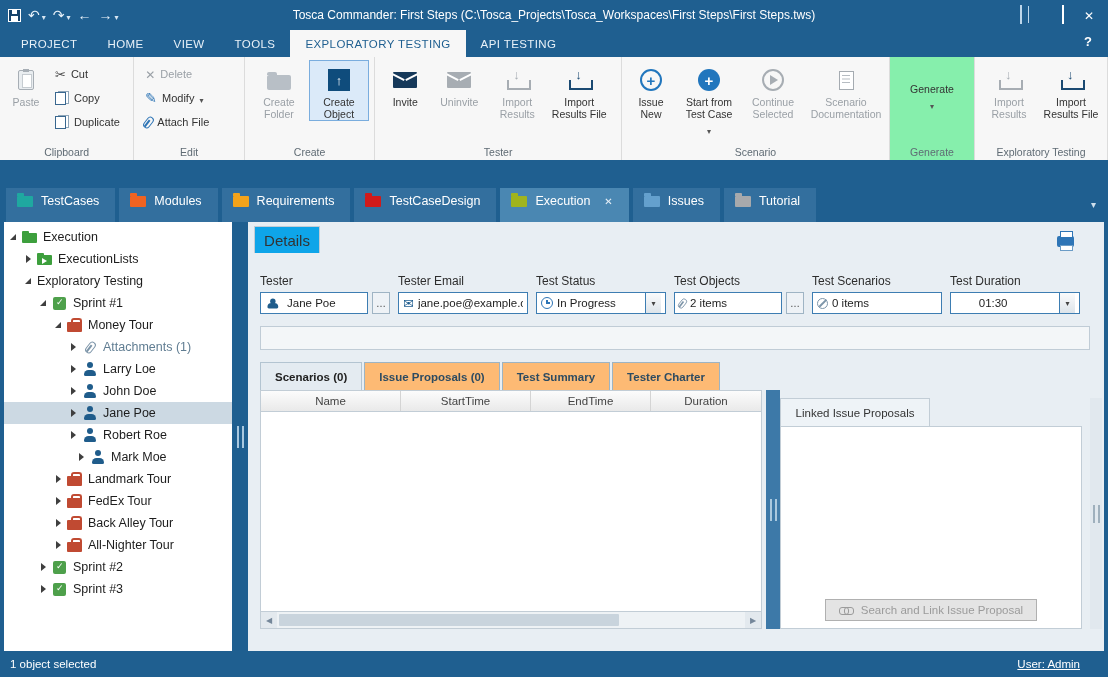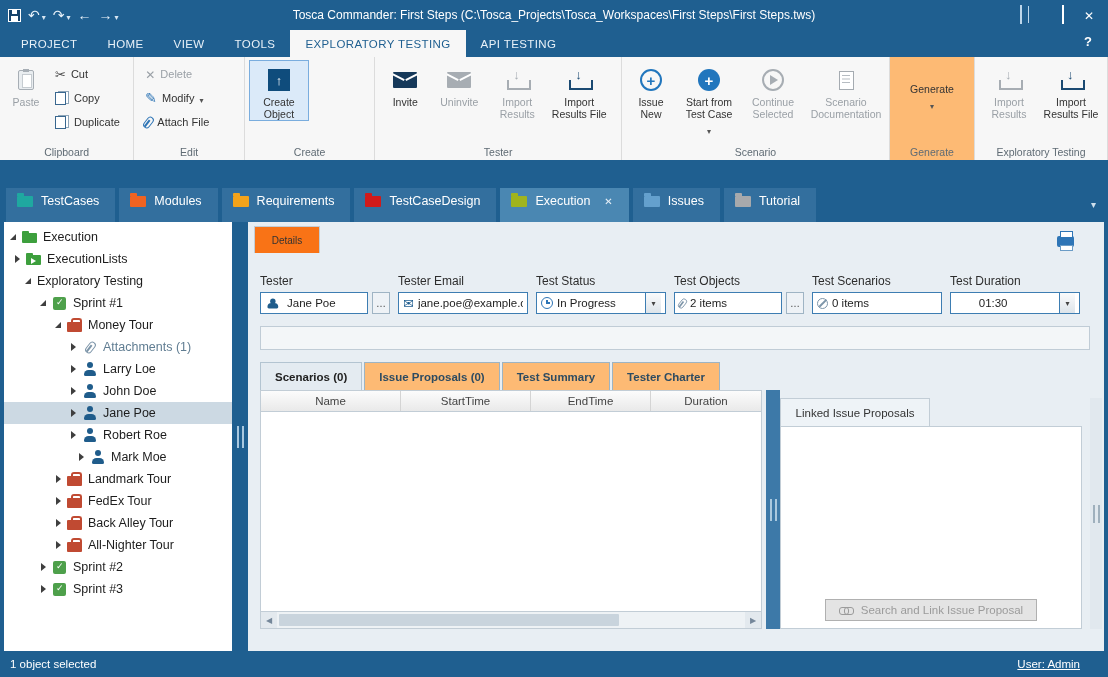--- a/index.html
+++ b/index.html
@@ -33,21 +33,21 @@
   .mtab { display:flex; align-items:center; padding:0 15px; font-size:11.5px;
     letter-spacing:.4px; color:#e8f1f8; cursor:default; }
   .mtab.active { background:#f7f7f7; color:#1f5f90; }
   .help-q { position:absolute; right:16px; top:4px; color:#fff; font-weight:bold; font-size:13px; }
 
   
   .ribbon { position:absolute; top:57px; left:0; width:1108px; height:103px;
     background:#f7f7f7; display:flex; }
   .rgroup { position:relative; border-right:1px solid #dcdcdc; padding:3px 4px 16px 4px;
     display:flex; align-items:flex-start; }
-  .rgroup.gray { background:#fdba74; }
+  .rgroup.gray { background:#86efac; }
   .glabel { position:absolute; bottom:2px; left:0; width:100%; text-align:center;
     font-size:10.5px; color:#5f6b74; }
   .rrow { display:flex; }
   .rcol { display:flex; flex-direction:column; justify-content:flex-start; gap:2px; padding-top:3px;}
   .rbtn { cursor:default; border:1px solid transparent; }
   .rbtn.lg { width:60px; display:flex; flex-direction:column; align-items:center; padding-top:3px; }
   .rbtn.lg .ricon { height:32px; display:flex; align-items:center; justify-content:center; }
   .rbtn.lg .rlabel { font-size:10.5px; line-height:1.15; text-align:center; color:#333; }
   .rbtn.sm { display:flex; align-items:center; gap:5px; height:22px; padding:0 6px; }
   .rbtn.sm .rlabel { font-size:11px; color:#333; }
@@ -129,23 +129,23 @@
     border-radius:6px 6px 2px 2px; background:#1f5c8b; }
   .ti-clip { display:flex; align-items:center; justify-content:center; }
   .ti-clip .ic-paperclip { --c:#7d95a9; }
 
   .vsplit { position:absolute; left:232px; top:222px; width:16px; height:429px;
     display:flex; align-items:center; justify-content:center; gap:3px; }
   .gripbar { width:2px; height:22px; background:#a9c8df; }
 
   
   .details { position:absolute; left:248px; top:222px; width:856px; height:429px; background:#e8eef3; }
-  .details-tab { position:absolute; left:6px; top:4px; width:66px; height:27px; background:#f97316;
+  .details-tab { position:absolute; left:6px; top:4px; width:66px; height:27px; background:#0ea5e9;
     border:1px solid #c2cdd6; border-bottom:none; display:flex; align-items:center; justify-content:center;
-    font-size:10px; color:#333; }
+    font-size:15px; color:#333; }
   .ic-print { position:absolute; right:30px; top:14px; width:17px; height:11px; background:#2e75b6; border-radius:2px; }
   .ic-print::before { content:''; position:absolute; left:3px; top:-5px; width:11px; height:5px; background:#fff; border:1px solid #2e75b6; }
   .ic-print::after { content:''; position:absolute; left:3px; bottom:-4px; width:11px; height:4px; background:#fff; border:1px solid #6b9cc6; }
   .flabels, .ffields { position:absolute; left:12px; display:flex; gap:8px; }
   .flabels { top:52px; }
   .flabel { width:130px; font-size:12px; color:#2d2d2d; }
   .ffields { top:70px; }
   .fcol { width:130px; display:flex; gap:4px; }
   .ffield { height:22px; background:#fff; border:1px solid #3d7db2; display:flex; align-items:center;
     gap:4px; padding:0 4px; flex:1; overflow:hidden; white-space:nowrap; }
@@ -288,20 +288,26 @@
       <div class="rbtn sm">
           <span class="ic-paperclip"></span>
           <span class="rlabel">Attach File</span>
         </div>
     </div>
     <div class="glabel">Edit</div>
   </div>
 
   <div class="rgroup" style="width:132px">
     <div class="rrow">
+      <div class="rbtn lg dis">
+        <span class="ricon">
+            <span class="ic-folder-lg"></span>
+          </span>
+        <span class="rlabel">Create Folder</span>
+      </div>
       <div class="rbtn lg hl">
         <span class="ricon">
             <span class="ic-obj"></span>
           </span>
         <span class="rlabel">Create Object</span>
       </div>
     </div>
     <div class="glabel">Create</div>
   </div>
 
@@ -427,21 +433,21 @@
   </div>
   <span class="tab-overflow"></span>
 </div>
 
 <div class="tree">
   <div class="trow" style="padding-left:4px">
     <span class="exp open"></span>
       <span class="ti ti-folder"></span>
       <span class="tlabel">Execution</span>
   </div>
-  <div class="trow" style="padding-left:8px">
+  <div class="trow" style="padding-left:19px">
     <span class="exp closed"></span>
       <span class="ti ti-folder ti-exec">
         <span class="play"></span>
       </span>
       <span class="tlabel">ExecutionLists</span>
   </div>
   <div class="trow" style="padding-left:19px">
     <span class="exp open"></span>
       <span class="tlabel">Exploratory Testing</span>
   </div>

